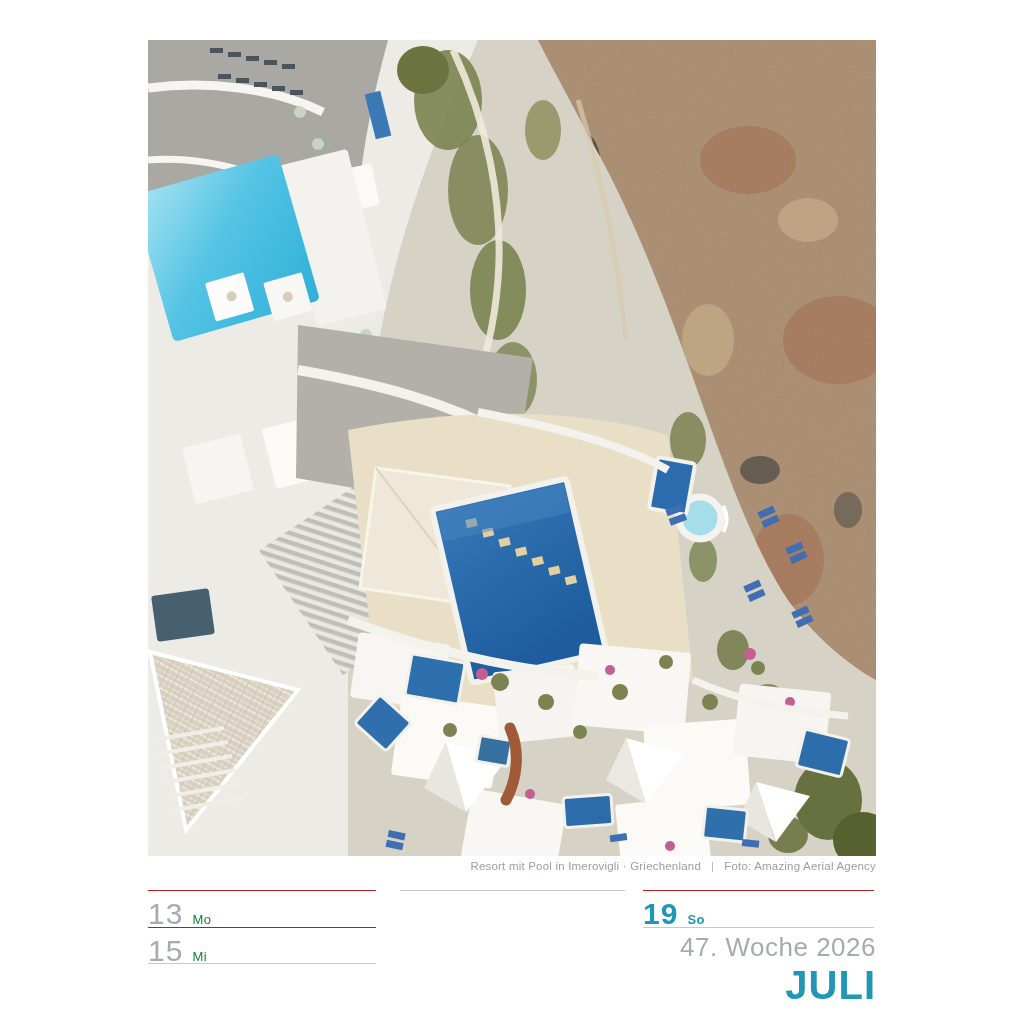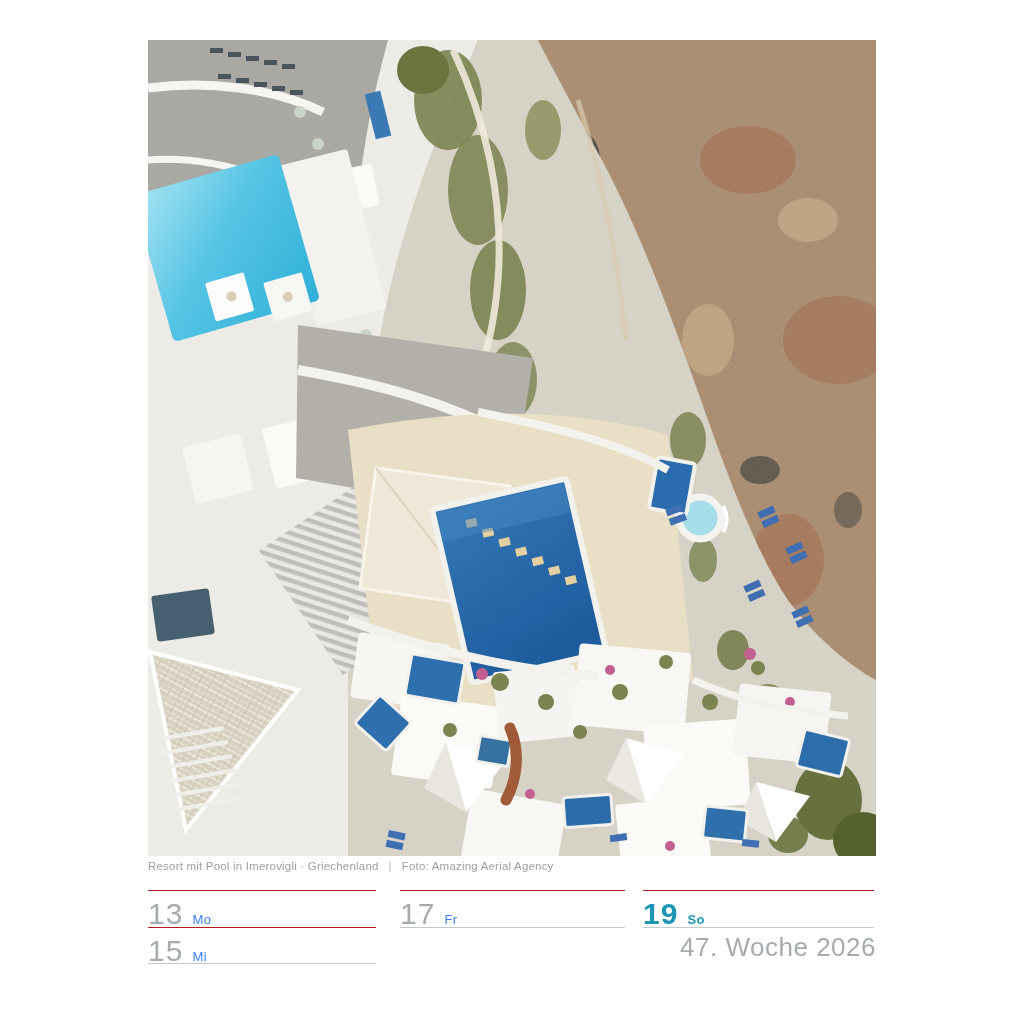--- a/index.html
+++ b/index.html
@@ -5,38 +5,38 @@
   html,body{margin:0;padding:0;}
   body{
     width:1024px;height:1024px;position:relative;background:#ffffff;
     font-family:"Liberation Sans", sans-serif;overflow:hidden;
   }
   .photo-frame{
     position:absolute;left:148px;top:40px;width:728px;height:816px;overflow:hidden;background:#d7d2c6;
   }
   .photo-frame svg{display:block;width:728px;height:816px;}
   .caption{
-    position:absolute;left:148px;top:860px;width:728px;
+    position:absolute;left:148px;top:860px;width:728px;text-align:right;
     font-size:11.5px;color:#9aa0a3;letter-spacing:.2px;white-space:nowrap;
   }
   .cap-div{margin:0 10px;color:#b3b8ba;}
   .cal-col{position:absolute;top:890px;box-sizing:border-box;}
   #col-1{left:148px;width:228px;}
   #col-2{left:400px;width:225px;}
   #col-3{left:643px;width:231px;}
   .day-row{
     height:36.5px;box-sizing:border-box;border-top:1px solid #b91c1c;
     display:flex;align-items:baseline;padding-top:10px;
   }
   .cal-col{border-bottom:1px solid #c6c9cb;}
   .date-num{
     font-size:30px;font-weight:400;color:#a6abae;line-height:26px;letter-spacing:1px;
   }
   .weekday{
-    font-size:13px;font-weight:400;color:#3b82f6;margin-left:9px;letter-spacing:.5px;
+    font-size:13px;font-weight:400;color:#15803d;margin-left:9px;letter-spacing:.5px;
   }
   .hl .date-num{color:#1e96b5;font-weight:700;}
   .hl .weekday{color:#1e96b5;font-weight:700;}
   .moon-dot{
     width:11px;height:11px;border-radius:50%;background:#8f9598;
     margin-left:auto;margin-right:5px;align-self:center;margin-top:-8px;
   }
   .meta{position:absolute;left:445px;top:933px;width:431px;text-align:right;}
   .week-label{font-size:26px;color:#a6abae;letter-spacing:.5px;line-height:28px;}
   .month-label{font-size:40px;font-weight:700;color:#2196b5;letter-spacing:1px;line-height:42px;margin-top:3px;}
@@ -299,28 +299,25 @@
     <span class="date-num">13</span>
     <span class="weekday">Mo</span>
   </div>
   <div class="day-row">
     <span class="date-num">15</span>
     <span class="weekday">Mi</span>
   </div>
 </div>
 
 <div class="cal-col" id="col-2">
-  <div class="day-row">
-    <span class="date-num">17</span>
-    <span class="weekday">Fr</span>
-  </div>
 </div>
 
 <div class="cal-col" id="col-3">
   <div class="day-row hl">
     <span class="date-num">19</span>
     <span class="weekday">So</span>
   </div>
 </div>
 
 <div class="meta">
   <div class="week-label">47. Woche 2026</div>
+  <div class="month-label">JULI</div>
 </div>
 
 </body></html>

